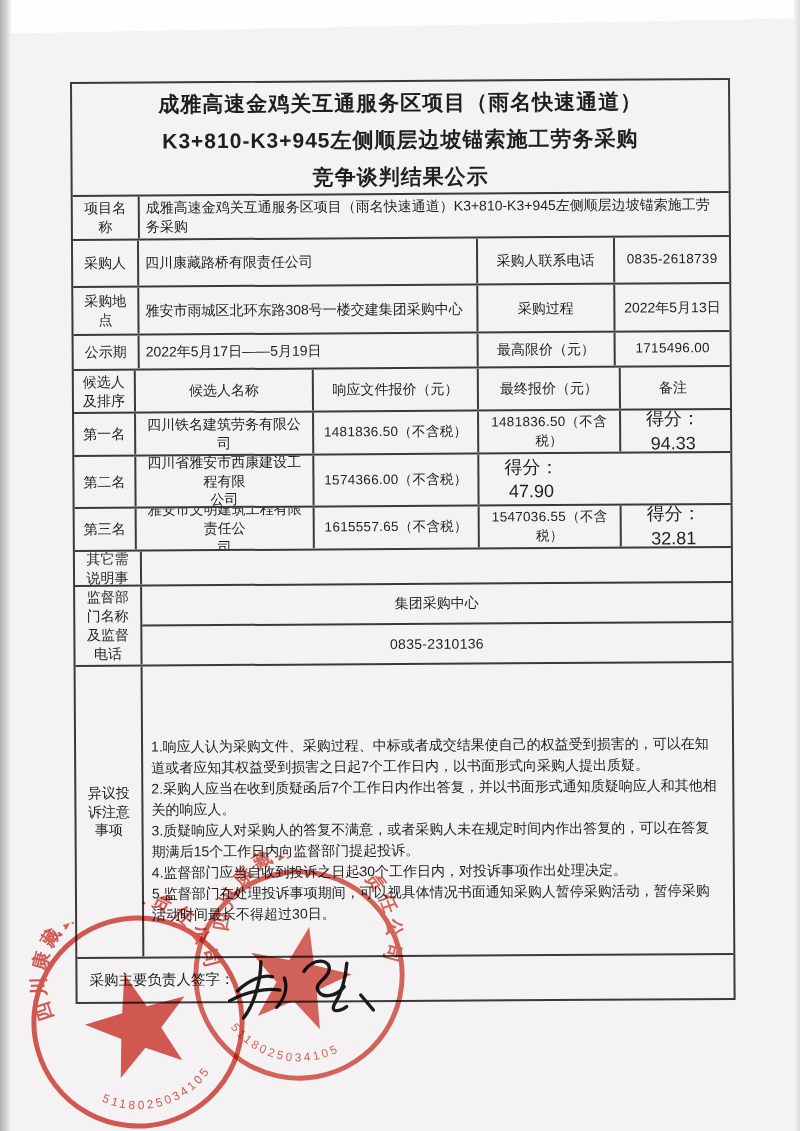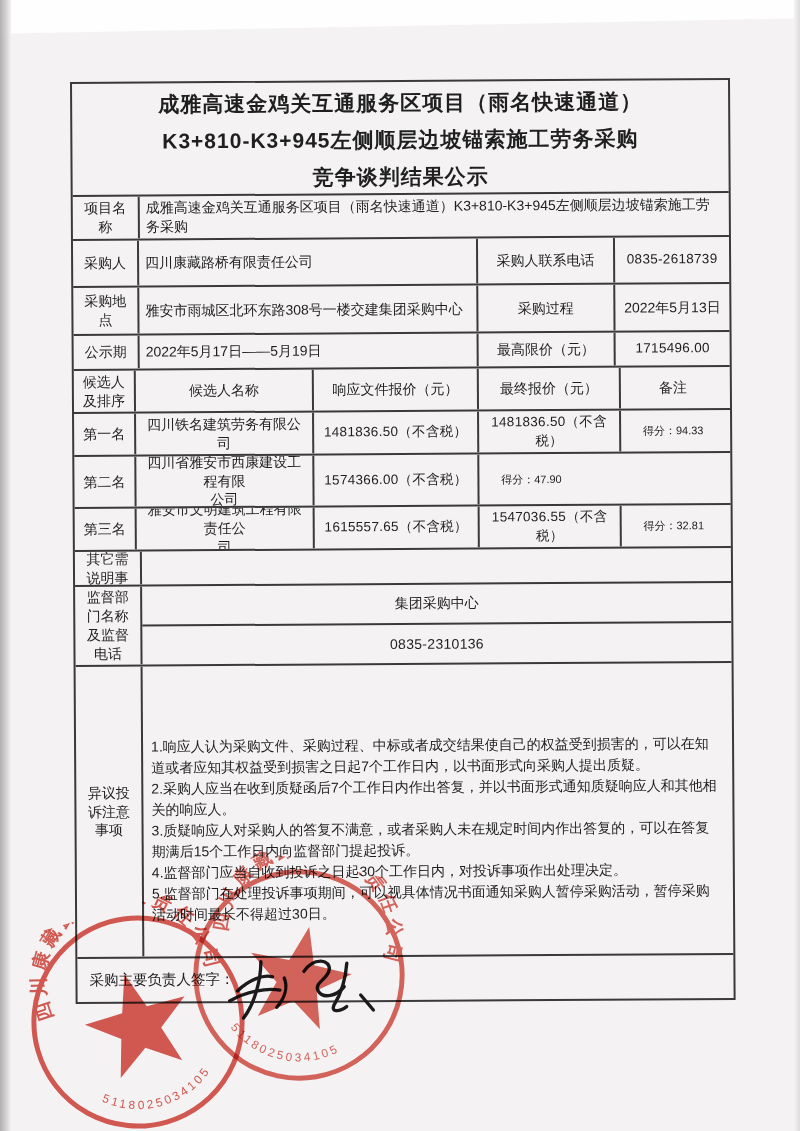--- a/index.html
+++ b/index.html
@@ -48,21 +48,21 @@
   .wA1{width:65px;} .wA2{width:345px;} .wA3{width:140px;} .wA4{width:118px;}
   .wB1{width:60px;} .wB2{width:178px;} .wB3{width:165px;} .wB4{width:142px;} .wB5{width:106px;}
   .wWide{width:591px;}
 
   .title-cell{
     width:656px;display:flex;flex-direction:column;justify-content:center;
     text-align:center;font-weight:700;font-size:21px;line-height:37px;
     letter-spacing:1px;padding-top:4px;box-sizing:border-box;
   }
   .num{font-size:13.5px;letter-spacing:.3px;}
-  .remark{font-size:11px;}
+  .remark{font-size:18px;}
 
   .sup-stack{display:flex;flex-direction:column;width:591px;box-sizing:border-box;border-left:2px solid var(--bd);}
   .sup-sub{height:38px;display:flex;align-items:center;justify-content:center;font-size:14px;}
   .sup-div{height:0;border-top:2px solid var(--bd);}
 
   .notice-cell{
     width:591px;box-sizing:border-box;border-left:2px solid var(--bd);
     padding:70px 10px 8px 8px;font-size:14px;line-height:21px;
     text-align:left;white-space:pre-line;overflow:hidden;
   }

